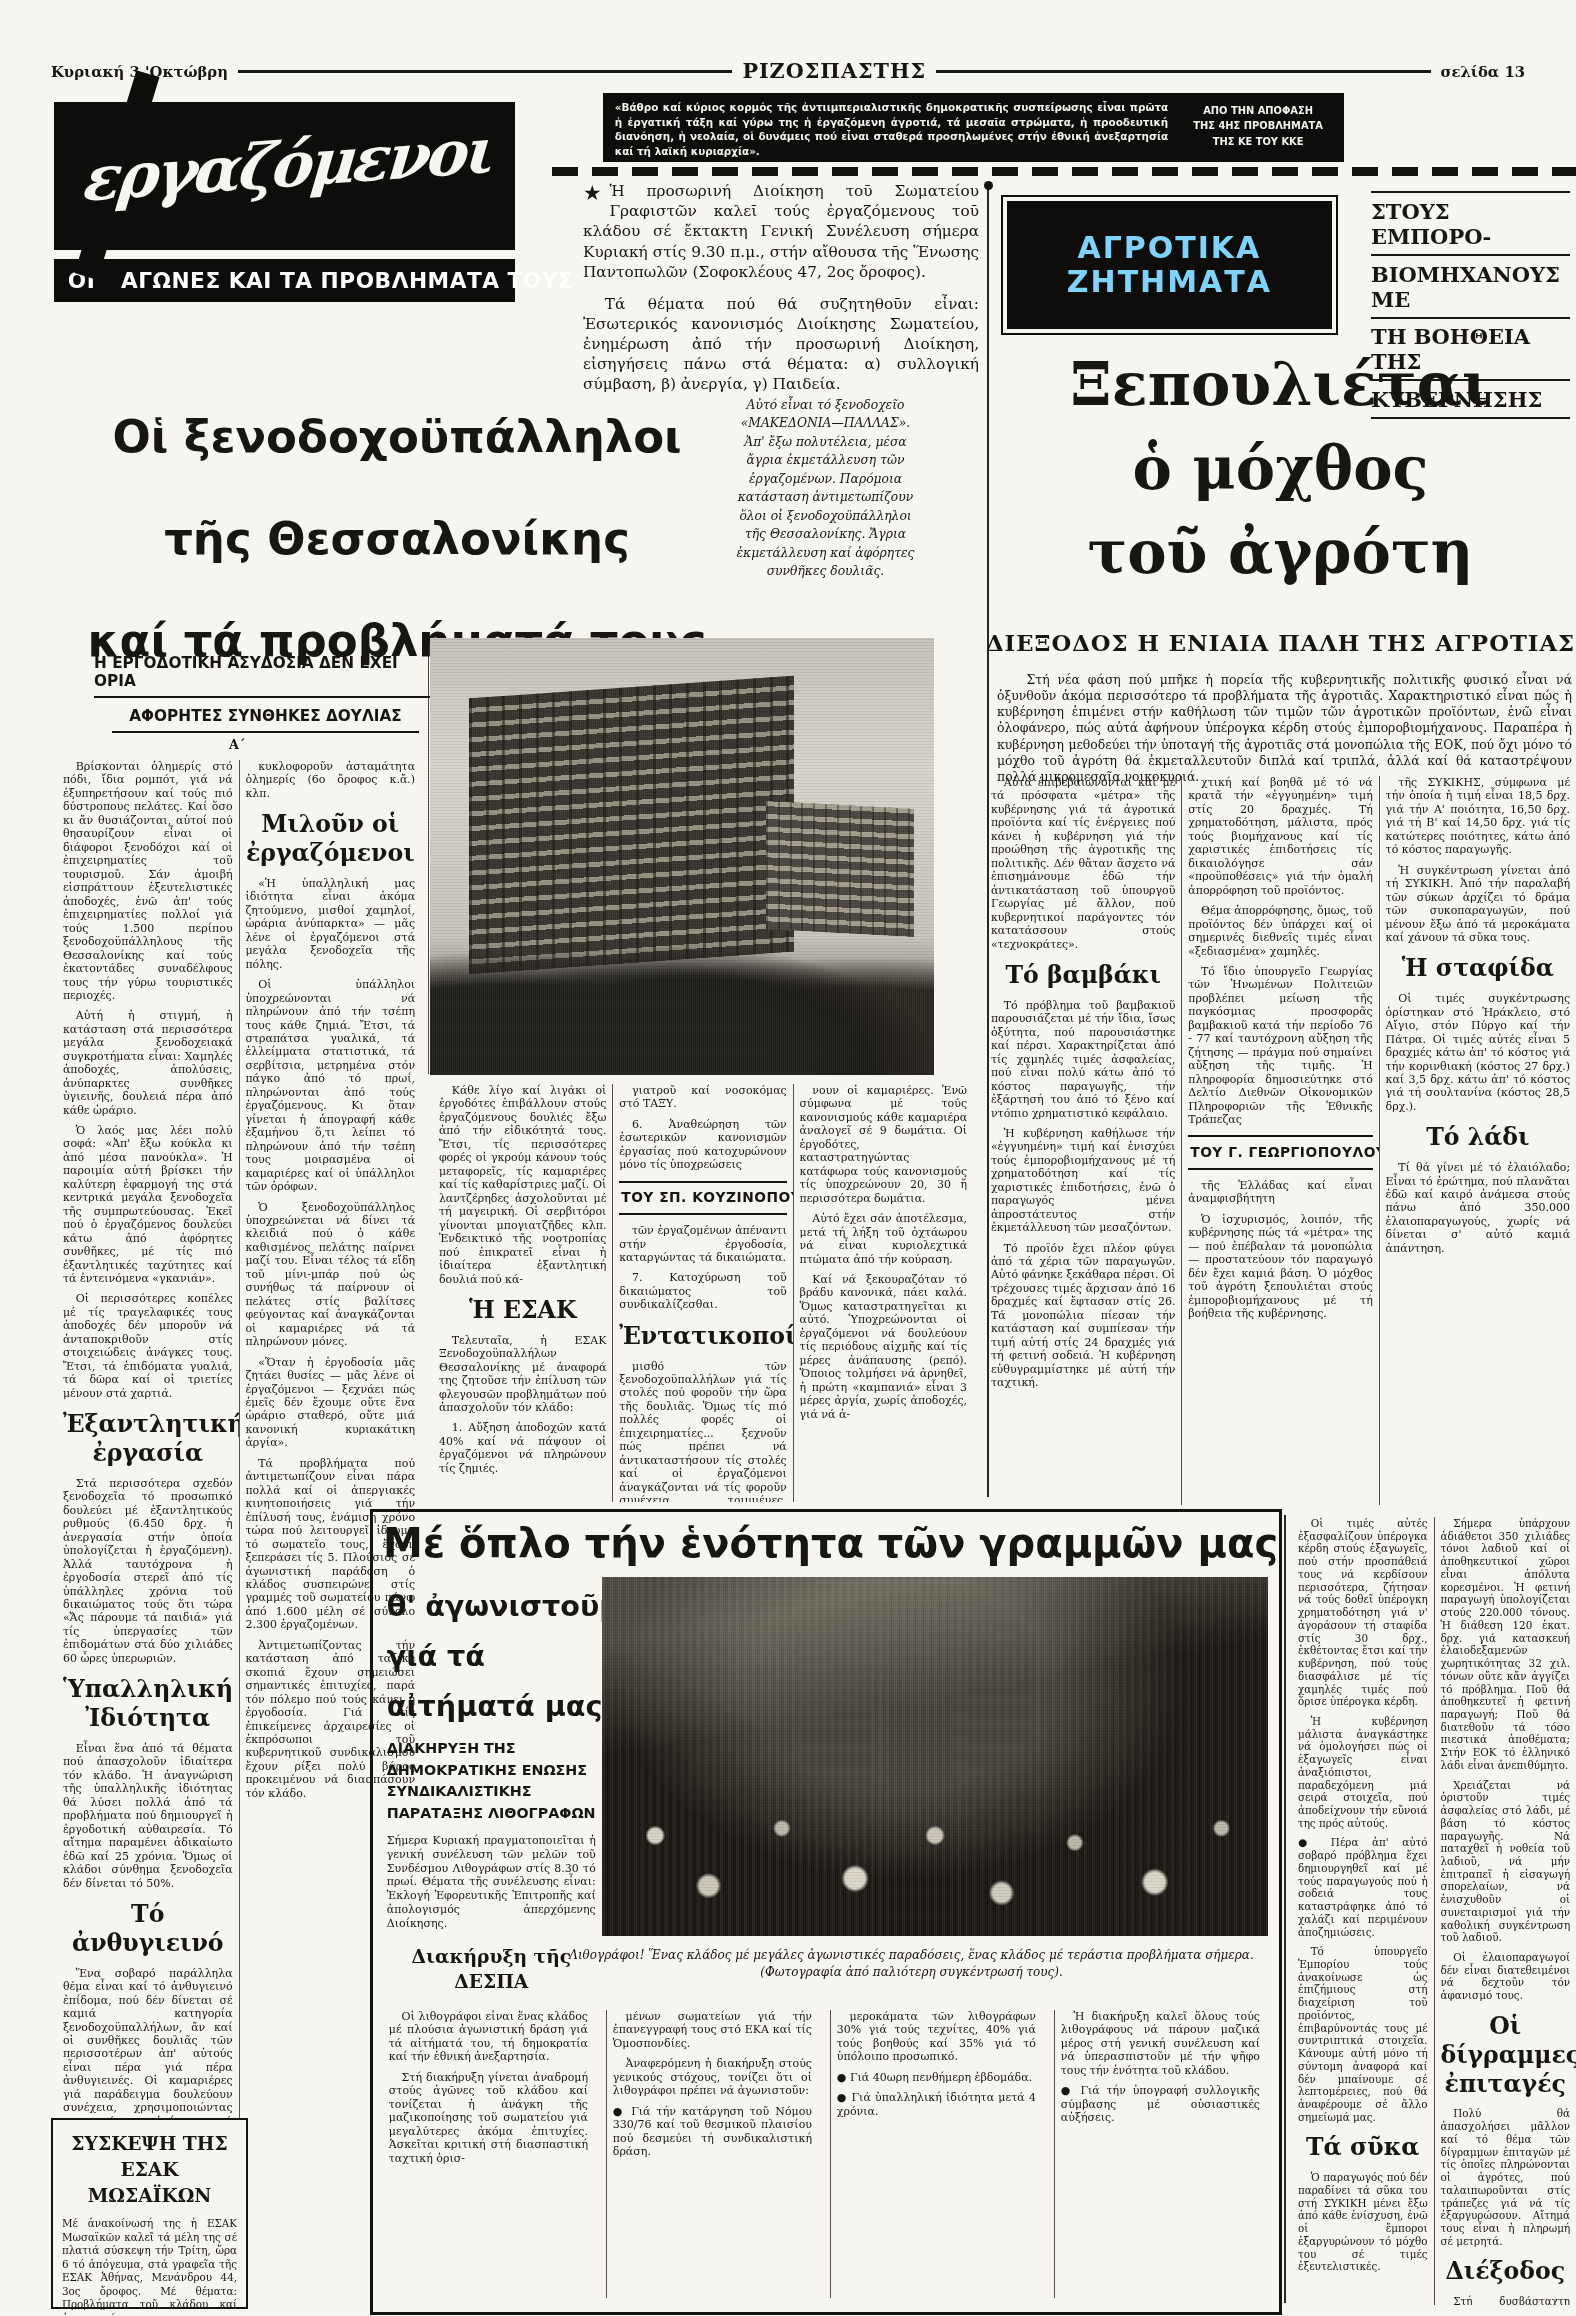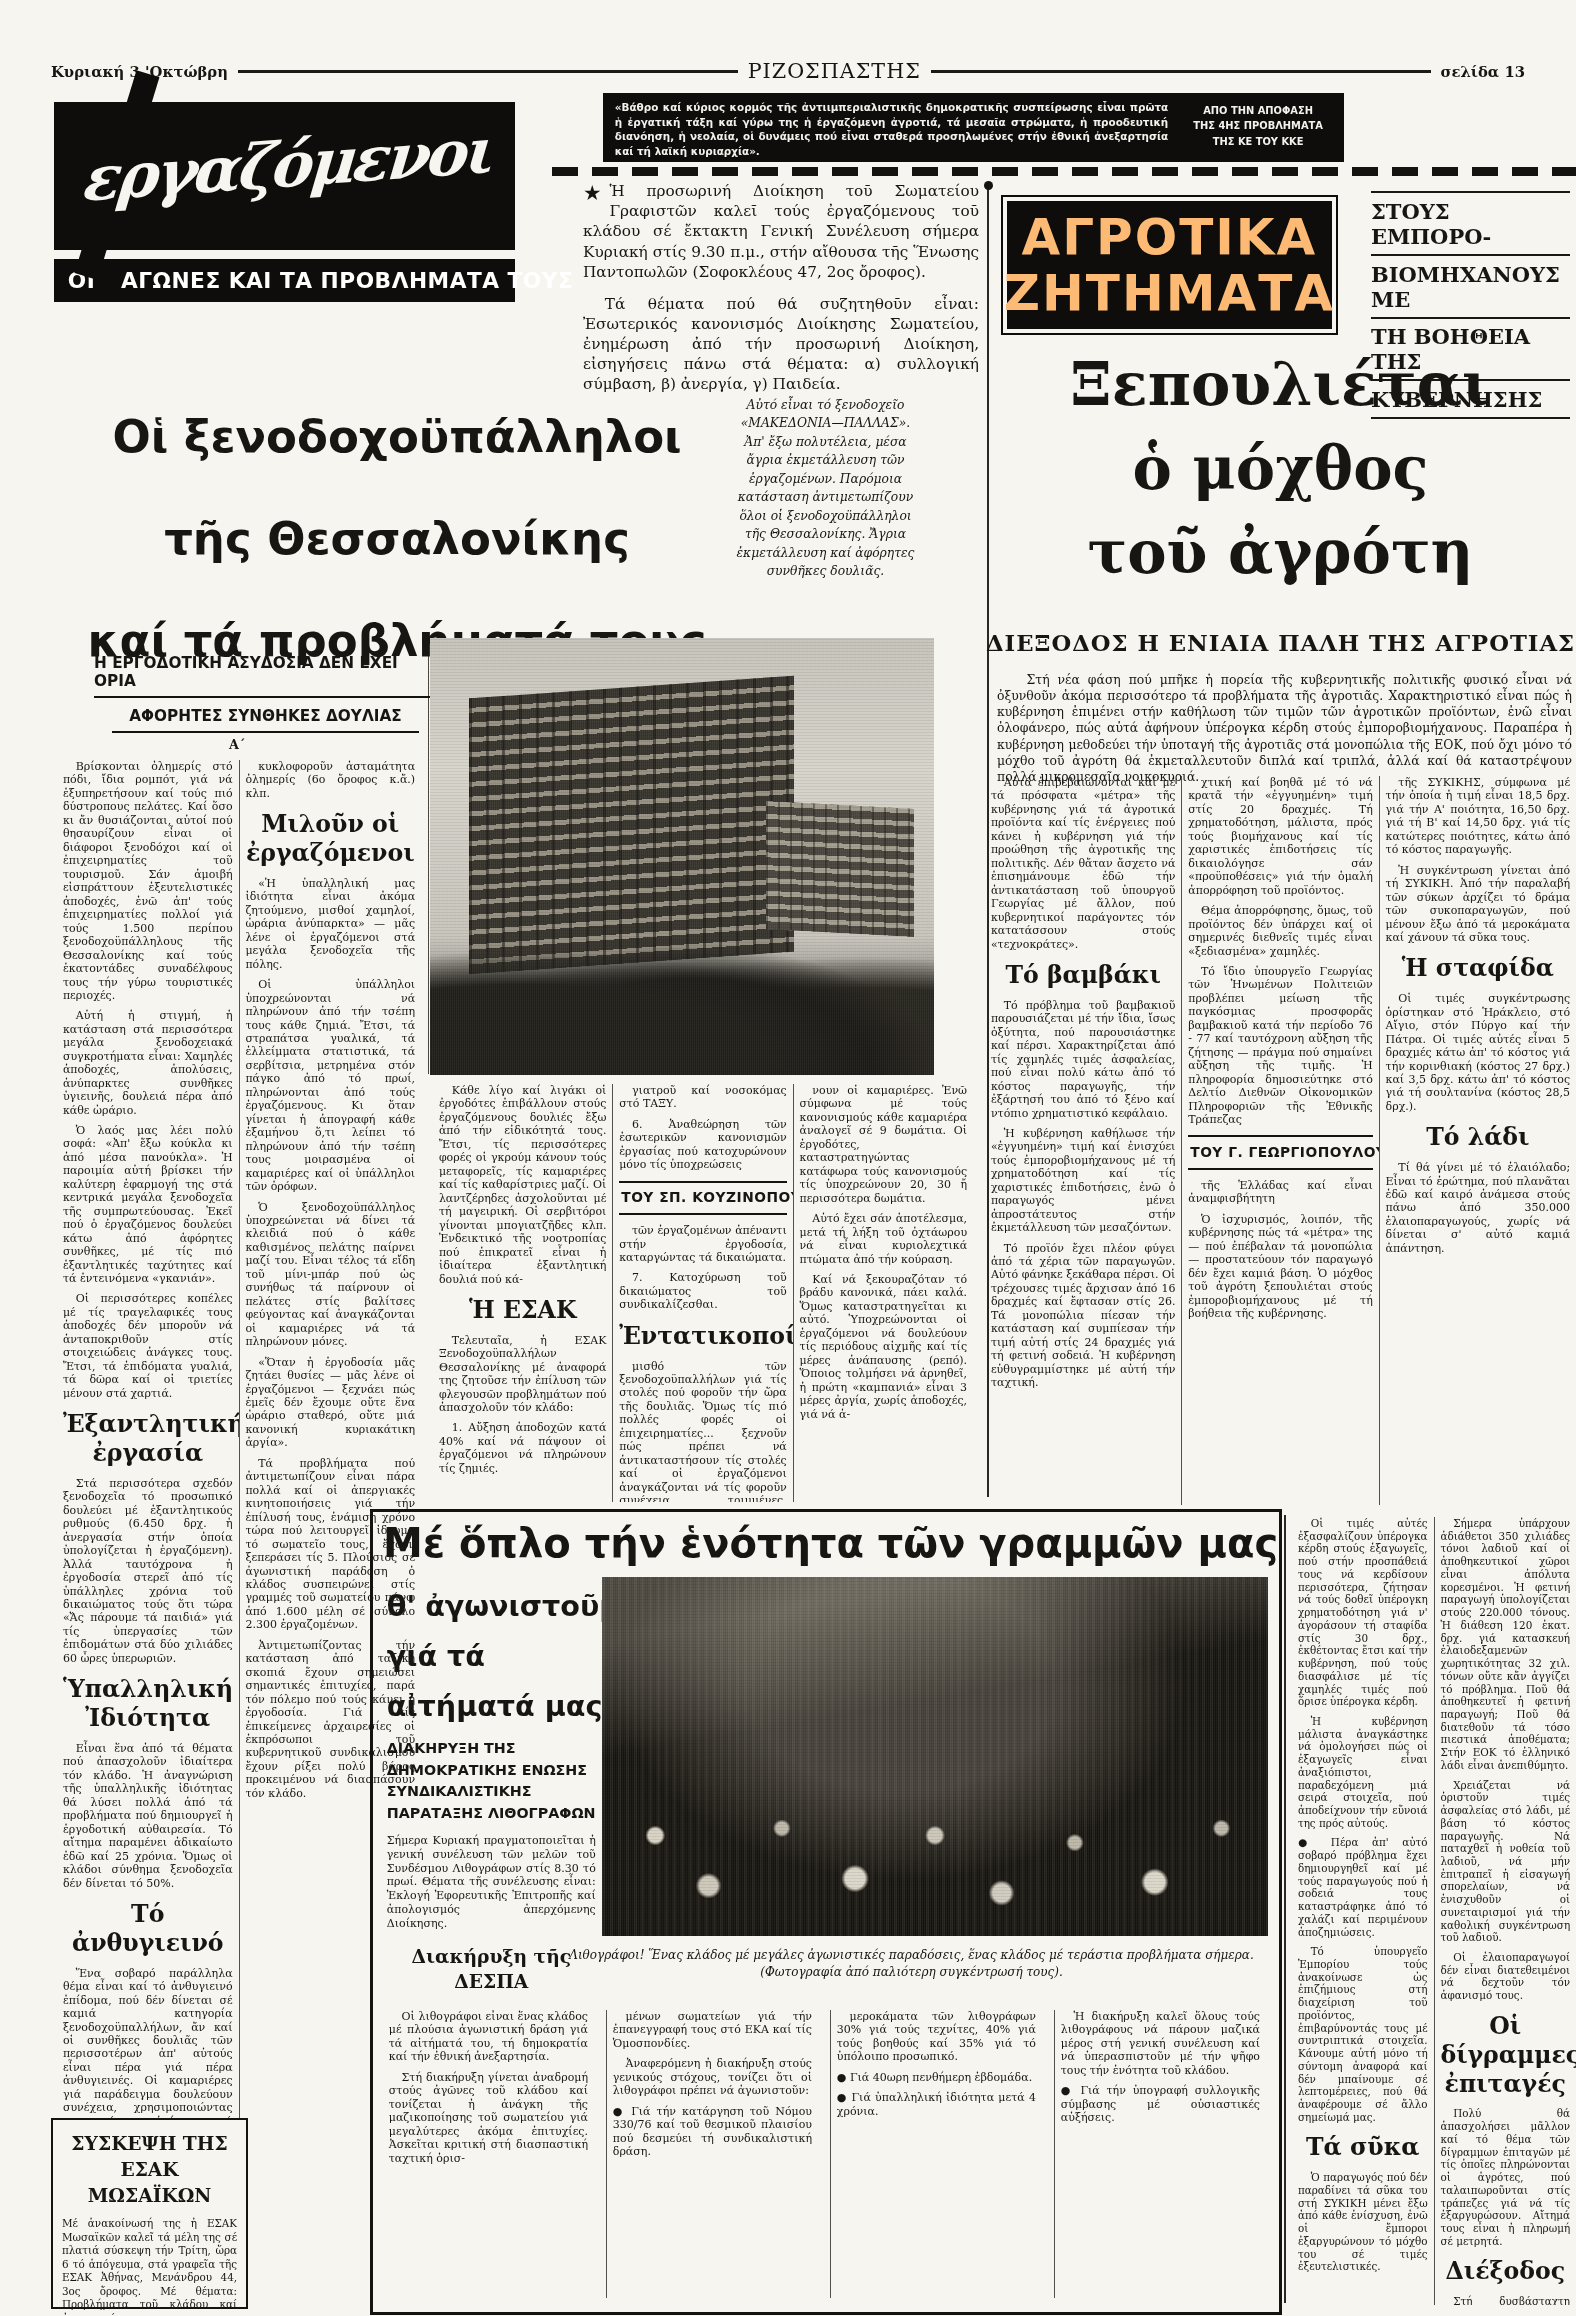--- a/index.html
+++ b/index.html
@@ -7,21 +7,21 @@
     width:1576px;height:2317px;position:relative;overflow:hidden;
     background:#f7f5ef;color:#181613;
     font-family:"DejaVu Serif", serif;
     -webkit-font-smoothing:antialiased;
   }
   .abs{position:absolute;}
   
   .header-row{left:51px;top:59px;width:1474px;display:flex;align-items:center;gap:9.9px;}
   .hdr-txt{font-weight:bold;font-size:14.8px;white-space:nowrap;}
   .hdr-rule{flex:1;border-top:3px solid #1c1a17;height:0;}
-  .masthead{font-size:20.7px;font-weight:normal;letter-spacing:1px;font-family:"DejaVu Serif",serif;}
+  .masthead{font-size:20.7px;font-weight:bold;letter-spacing:1px;font-family:"DejaVu Serif",serif;}
   
   .banner{left:603px;top:93px;width:741px;height:69px;background:#0e0d0b;color:#f4f2ec;display:flex;}
   .banner-quote{flex:1;padding:6.9px 9.9px 5.9px 11.8px;font-family:"DejaVu Sans",sans-serif;font-size:10.4px;line-height:1.42;font-weight:bold;text-align:justify;}
   .banner-src{width:156px;padding:9.9px 7.9px 0 2px;font-family:"DejaVu Sans",sans-serif;font-size:9.9px;font-weight:bold;text-align:center;line-height:1.55;}
   .dash-rule{left:552px;top:167px;width:1024px;height:8.9px;background:repeating-linear-gradient(90deg,#15130f 0 25.6px,transparent 25.6px 40px);}
   
   .logo{left:54px;top:102px;width:461px;}
   .logo-main{height:148px;background:#0e0d0b;position:relative;overflow:visible;}
   .logo-main::before{content:"";position:absolute;left:51px;top:-33px;width:23.6px;height:212px;background:#0e0d0b;transform:rotate(17deg);}
   .logo-script{position:absolute;left:29.6px;top:25.6px;width:414px;color:#f7f5ef;font-family:"DejaVu Serif",serif;font-style:italic;font-weight:bold;font-size:62px;letter-spacing:-3px;transform:rotate(-4deg) skewX(-10deg);white-space:nowrap;}
@@ -33,21 +33,21 @@
   .announce{left:583px;top:181px;width:396px;font-size:15.3px;line-height:1.32;text-align:justify;}
   .announce p{margin:0 0 11.8px 0;}
   .announce .star{float:left;font-size:20.7px;line-height:1;margin:2px 7.9px 0 0;}
   .announce p.p2{text-indent:21.7px;}
   .vrule-main{left:987px;top:187px;height:1310px;border-left:2px solid #2a2824;}
   .vrule-main::before{content:"";position:absolute;left:-4.9px;top:-5.9px;width:8.9px;height:8.9px;border-radius:50%;background:#15130f;}
   .vrule-band2{left:1284px;top:1515px;height:788px;border-left:2px solid #2a2824;}
   .vrule-photo{left:428px;top:650px;height:424px;border-left:1px solid #4a463f;}
   
   .kicker{left:1001px;top:195px;width:325px;height:128px;border:2px solid #0e0d0b;padding:3.9px;background:#f7f5ef;}
-  .kicker-in{height:100%;background:#0e0d0b;color:#fdba74;display:flex;flex-direction:column;align-items:center;justify-content:center;font-family:"DejaVu Sans",sans-serif;font-weight:800;font-size:50px;line-height:1.12;letter-spacing:2px;}
+  .kicker-in{height:100%;background:#0e0d0b;color:#7dd3fc;display:flex;flex-direction:column;align-items:center;justify-content:center;font-family:"DejaVu Sans",sans-serif;font-weight:800;font-size:30px;line-height:1.12;letter-spacing:2px;}
   .agro-side{left:1371px;top:191px;width:199px;font-weight:bold;font-size:21px;}
   .agro-side span{display:block;padding:5.9px 0 4.9px;border-bottom:2px solid #1a1815;}
   .agro-side span:first-child{border-top:2px solid #1a1815;}
   .agro-headline{left:985px;top:343px;width:591px;text-align:center;font-family:"DejaVu Serif",serif;font-weight:bold;font-size:59px;line-height:1.42;}
   .agro-subhead{left:985px;top:630px;width:591px;text-align:center;font-weight:bold;font-size:22.7px;letter-spacing:1px;white-space:nowrap;}
   .agro-intro{left:997px;top:672px;width:575px;font-size:12.4px;line-height:1.3;text-align:justify;text-indent:29.6px;}
   
   .cols{display:flex;}
   .col{flex:1;overflow:hidden;font-size:11px;line-height:1.225;text-align:justify;}
   .col + .col{border-left:1px solid #55514a;}

